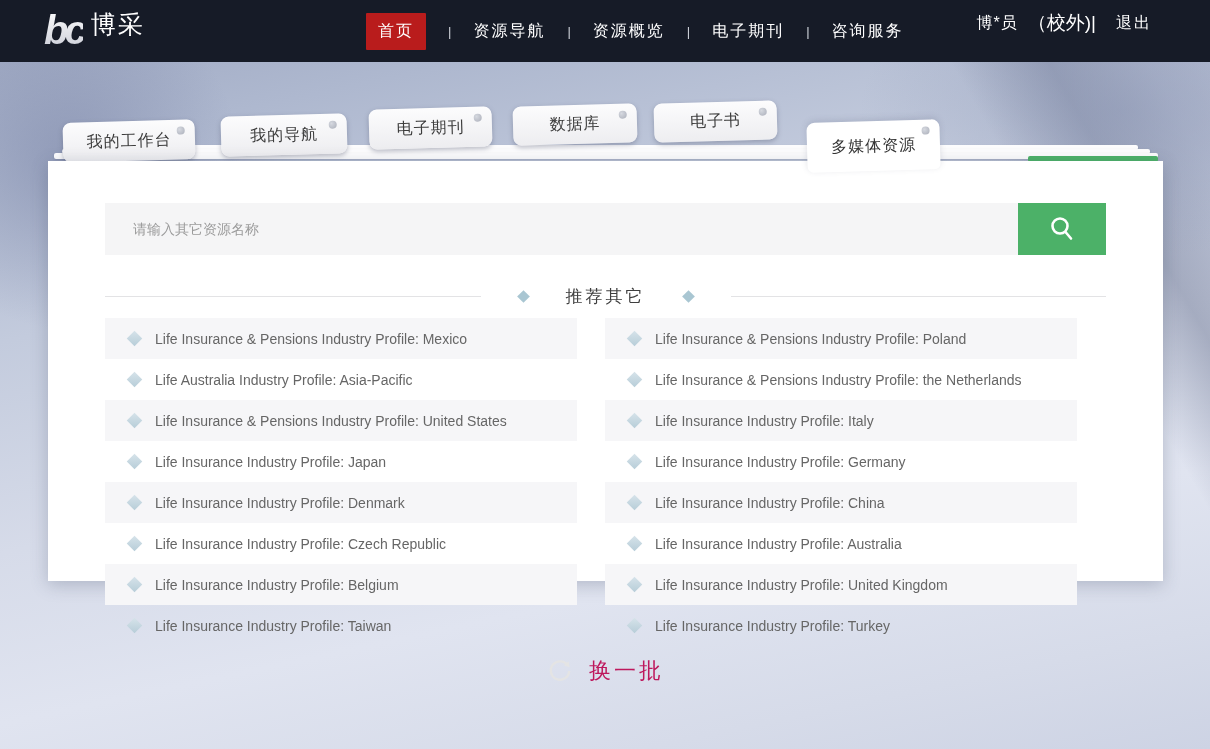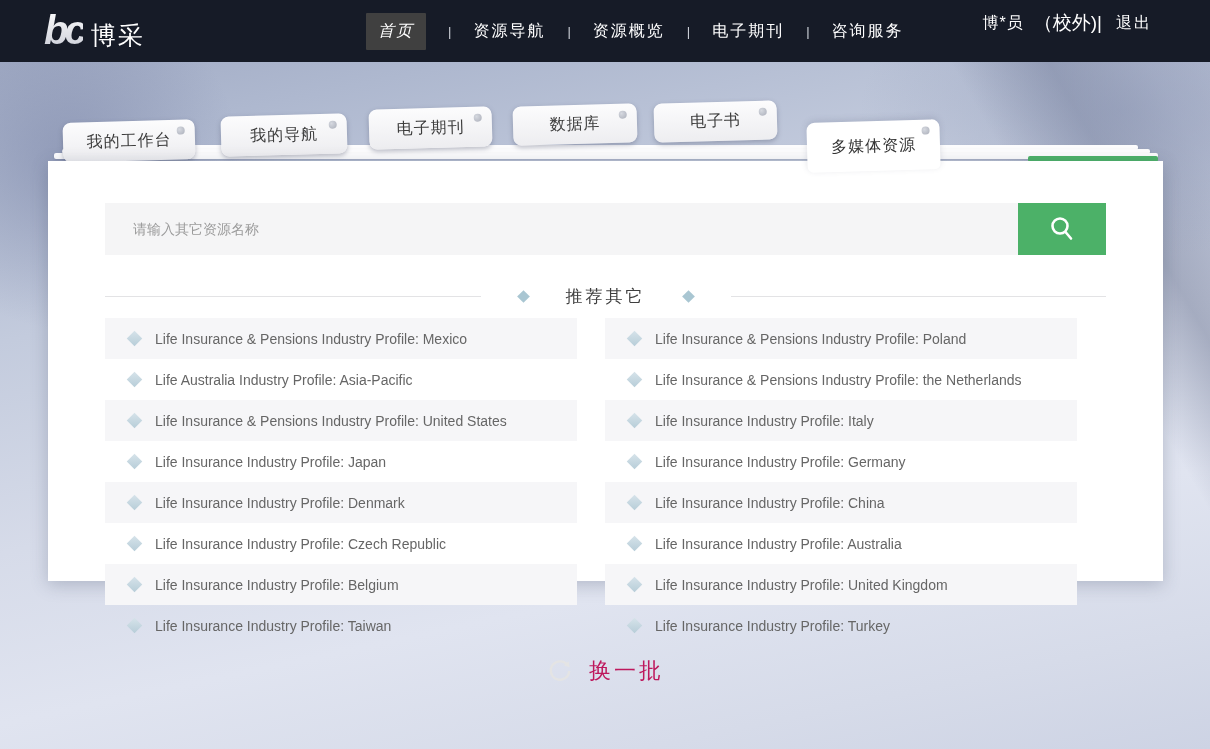--- a/index.html
+++ b/index.html
@@ -12,39 +12,39 @@
     background:
       radial-gradient(circle at 70px 160px, rgba(120,130,165,0.55) 0, rgba(120,130,165,0.25) 90px, rgba(120,130,165,0) 170px),
       radial-gradient(ellipse at 1120px 110px, rgba(140,150,180,0.5) 0, rgba(140,150,180,0) 260px),
       linear-gradient(60deg, transparent 82%, rgba(90,100,130,0.40) 88%, rgba(130,140,170,0.30) 94%, rgba(160,168,195,0.25) 100%),
       linear-gradient(168deg, #9ca6c0 0%, #aeb8cf 16%, #c3cbdd 34%, #d6dbe9 55%, #e0e4f0 72%, #d6dbe9 88%, #cdd3e4 100%);
   }
 
   
   .navbar { position:absolute; left:0; top:0; width:1210px; height:62px;
     background:#161b27; z-index:20; }
-  .logo { position:absolute; left:44px; top:8px; display:flex; align-items:flex-end;
+  .logo { position:absolute; left:44px; top:8px; display:flex; align-items:flex-start;
     color:#fff; cursor:pointer; }
   .logo-mark { font-size:40px; font-weight:bold; font-style:italic;
     letter-spacing:-4px; line-height:44px;
     background:linear-gradient(180deg,#ffffff,#c9ccd6);
     -webkit-background-clip:text; background-clip:text; color:transparent; }
   .logo-cn { font-size:25px; font-weight:300; margin-left:8px; letter-spacing:2px; }
 
   .nav-menu { position:absolute; left:366px; top:0; height:62px;
     display:flex; align-items:center; }
   .nav-item { color:#fff; font-size:16px; letter-spacing:2px; cursor:pointer; }
-  .nav-item.active { background:#404040; padding:8px 12px; border-radius:1px;font-style:italic; }
+  .nav-item.active { background:#b91c1c; padding:8px 12px; border-radius:1px; }
   .nav-sep { color:#cfd3da; font-size:13px; margin:0 22px; }
 
   .nav-user { position:absolute; right:58px; top:0; height:46px;
     display:flex; align-items:center; color:#fff; font-size:16px; }
   .nav-user .uname { letter-spacing:1px; }
   .nav-user .uscope { margin-left:10px; font-size:19px; }
-  .nav-user .logout { margin-left:14px; letter-spacing:2px; cursor:pointer; }
+  .nav-user .logout { margin-left:20px; letter-spacing:2px; cursor:pointer; }
 
   
   .tab { position:absolute; z-index:2; border-radius:8px;
     background:linear-gradient(180deg,#fcfcfd 0%,#ededf0 100%);
     box-shadow:0 2px 5px rgba(80,85,110,0.40);
     display:flex; align-items:center; justify-content:center;
     font-size:16px; color:#3c3c3c; letter-spacing:1px; cursor:pointer; }
   .tab-dot { position:absolute; right:10px; top:7px; width:8px; height:8px;
     border-radius:50%; background:radial-gradient(circle at 35% 35%, #d6d9e0, #aaaeb9); }
   .t1 { left:63px;  top:121px; width:132px; height:40px; transform:rotate(-1.6deg); }

